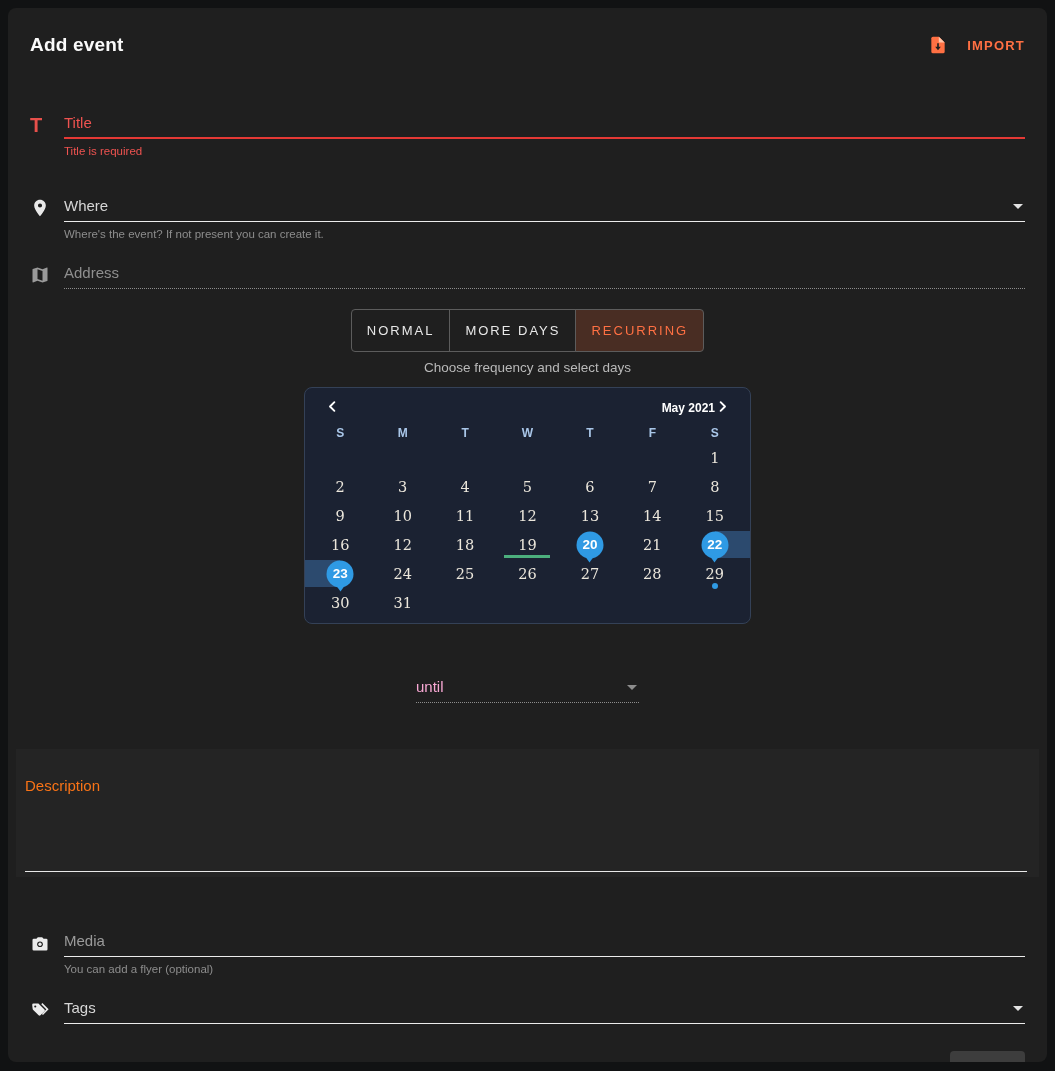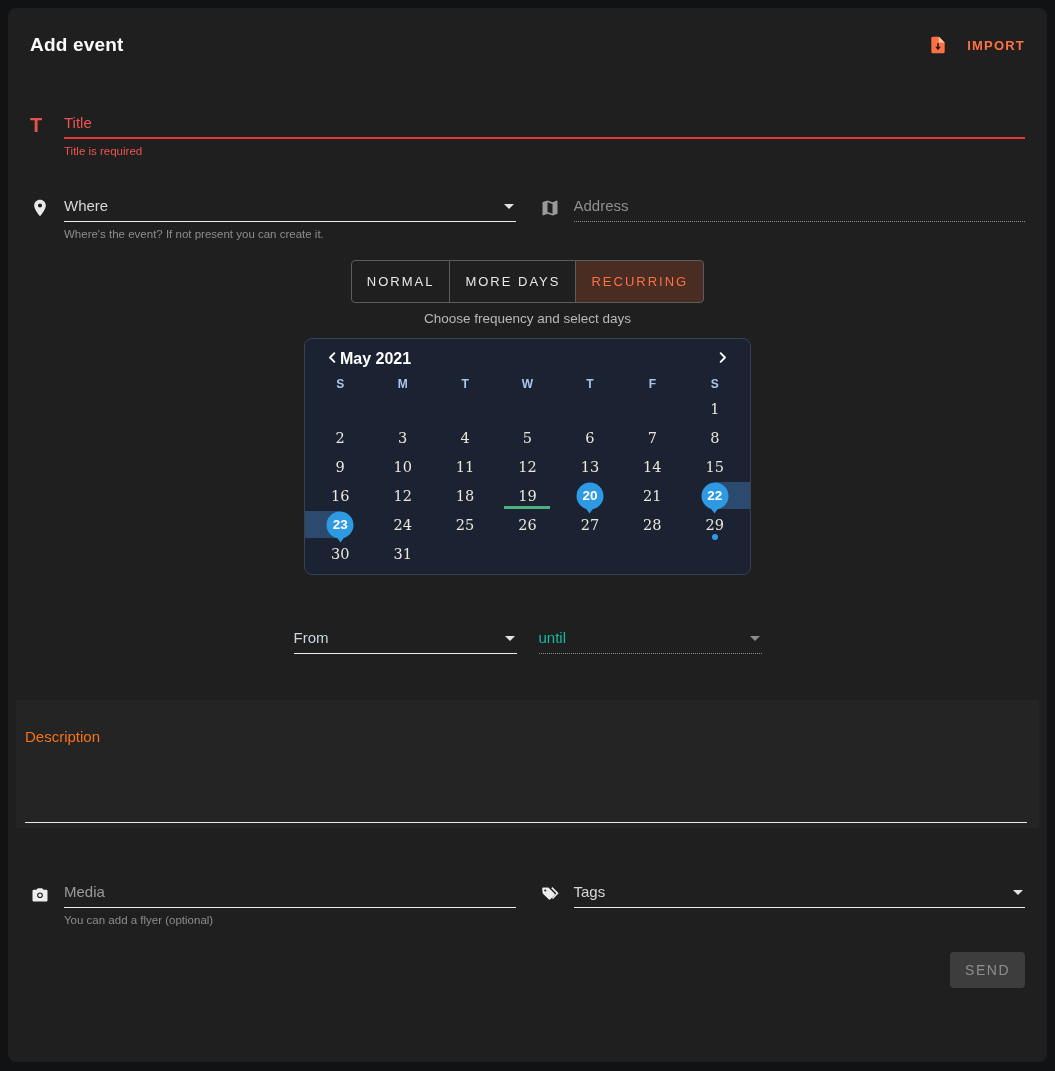--- a/index.html
+++ b/index.html
@@ -42,21 +42,21 @@
   .helper { font-size:11.5px; color:#8d8d8d; margin-top:6px; }
   .helper.err { color:#ef5350; }
   .caret { width:0; height:0; border-left:5px solid transparent; border-right:5px solid transparent;
     border-top:5px solid #e3e3e3; margin:7px 2px 0 8px; }
   .caret.dim { border-top-color:#8d8d8d; }
   input.title-in::placeholder { color:#ef5350; opacity:1; }
   input.addr-in::placeholder  { color:#8f8f8f; opacity:1; }
   input.media-in::placeholder { color:#9a9a9a; opacity:1; }
 
   .title-field { margin-top:58px; }
-  .row-2col { display:flex; gap:24px; margin-top:40px; }
+  .row-2col { display:flex; gap:24px; margin-top:40px;flex-direction:column; }
   .row-2col .col { flex:1; min-width:0; }
 
   
   .group-wrap { display:flex; justify-content:center; }
   .btn-group { display:flex; }
   .gbtn {
     border:1px solid #5c5c5c; margin-left:-1px; background:transparent;
     color:#e8e8e8; font:13px "Liberation Sans", sans-serif; letter-spacing:2px;
     padding:13px 15px; cursor:pointer; white-space:nowrap;
   }
@@ -69,21 +69,21 @@
   .freq-tabs .gbtn { padding:12px 17px; }
 
   
   .calendar {
     width:447px; margin:12px auto 0; background:#1b2232;
     border:1px solid #344157; border-radius:8px;
     padding:9px 4px 6px; color:#ece7dc;
   }
   .cal-header { display:flex; align-items:center; padding:2px 16px 0; }
   .cal-nav { background:none; border:none; padding:0; cursor:pointer; display:flex; }
-  .cal-title { flex:1; text-align:left; font-size:16px; font-weight:bold; color:#ffffff; }
+  .cal-title { flex:1; text-align:right; font-size:12px; font-weight:bold; color:#ffffff; }
   .cal-weekdays { display:flex; margin-top:9px; }
   .cal-wd { flex:1; text-align:center; font-size:12px; font-weight:bold; color:#a9c6e8; }
   .cal-grid { margin-top:3px; }
   .cal-row { display:flex; height:29px; }
   .cal-cell { flex:1; position:relative; display:flex; align-items:center; justify-content:center;
     font-family:"DejaVu Serif", serif; font-size:14.5px; cursor:pointer; }
   .cal-cell.empty { cursor:default; }
   .day-num { position:relative; z-index:3; }
   .cal-cell.sel { font-family:"Liberation Sans", sans-serif; font-weight:bold; color:#ffffff; font-size:13.5px;text-align:center; }
   .balloon { position:absolute; z-index:2; left:50%; top:50%; transform:translate(-50%,-50%);
@@ -97,21 +97,21 @@
   .range-l::before { left:-4px; right:50%; }
   .today-bar::after { content:""; position:absolute; left:50%; transform:translateX(-50%);
     bottom:1px; width:46px; height:3px; background:var(--today-green,#4caf7d); }
   .evt-dot::after { content:""; position:absolute; left:50%; transform:translateX(-50%);
     bottom:-1px; width:6px; height:6px; border-radius:50%; background:var(--sel-blue,#2f9ae4); }
 
   
   .time-row { display:flex; justify-content:center; gap:22px; margin-top:54px; }
   .time-field { width:223px; }
   .from-ph { color:#ccd6dc; }
-  .until-ph { color:#14b8a6; }
+  .until-ph { color:#f9a8d4; }
 
   
   .desc-band { margin:46px -14px 0; height:128px; background:#242424; position:relative;
     padding:28px 12px 0 9px; }
   .desc-label { font-size:15px; color:#f97316; }
   .desc-line { position:absolute; left:9px; right:12px; bottom:5px; height:1px; background:#e9e9e9; }
 
   
   .media-row { margin-top:55px; }
   .tags-ph { color:#d6d6d6; }
@@ -341,26 +341,20 @@
           <div class="cal-cell empty"></div>
           <div class="cal-cell empty"></div>
           <div class="cal-cell empty"></div>
           <div class="cal-cell empty"></div>
         </div>
       </div>
   </div>
 
   <div class="time-row">
     <div class="time-field">
-      <div class="f-line u-solid">
-        <span class="ph grow from-ph">From</span>
-        <span class="caret"></span>
-      </div>
-    </div>
-    <div class="time-field">
       <div class="f-line u-dotted">
         <span class="ph grow until-ph">until</span>
         <span class="caret dim"></span>
       </div>
     </div>
   </div>
 
   <div class="desc-band">
     <div class="desc-label">Description</div>
     <div class="desc-line"></div>

